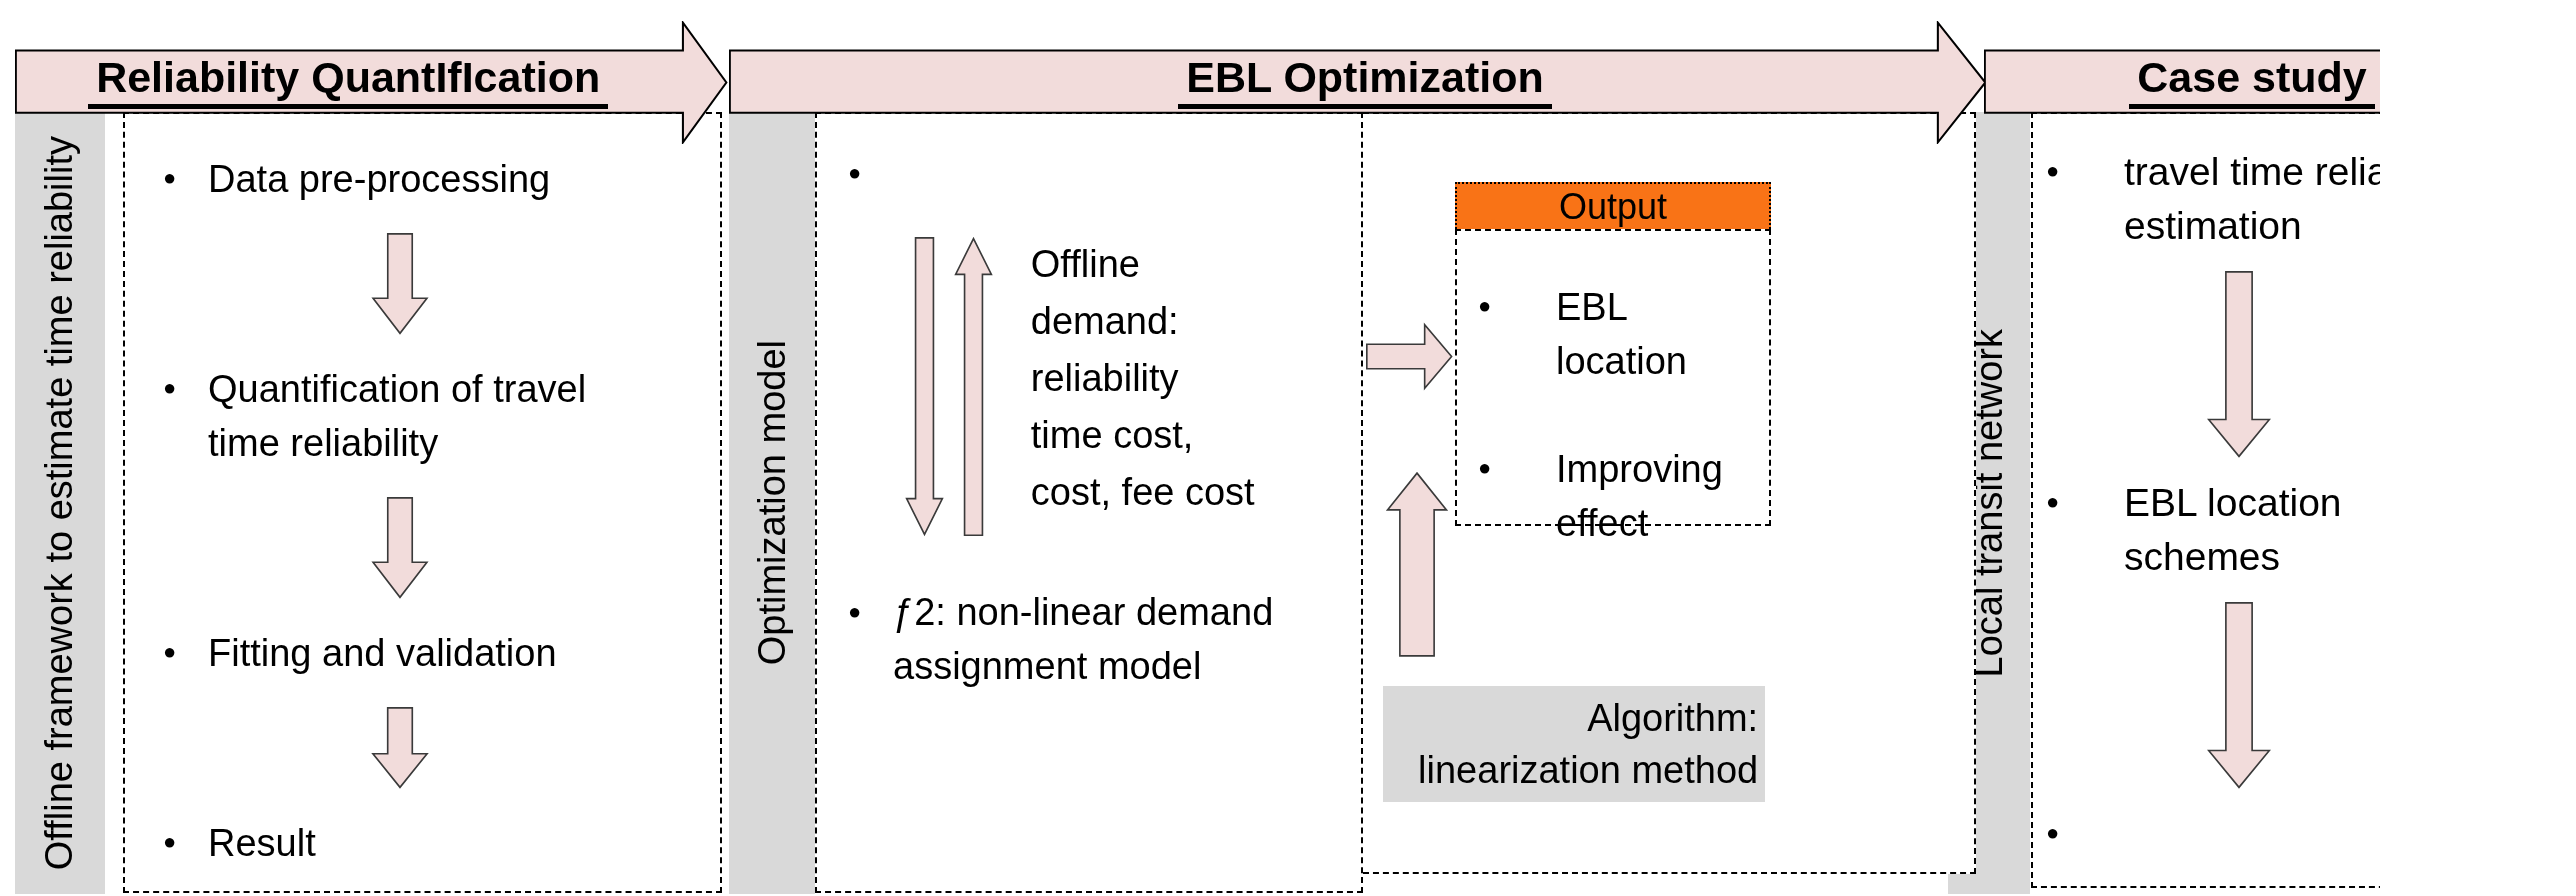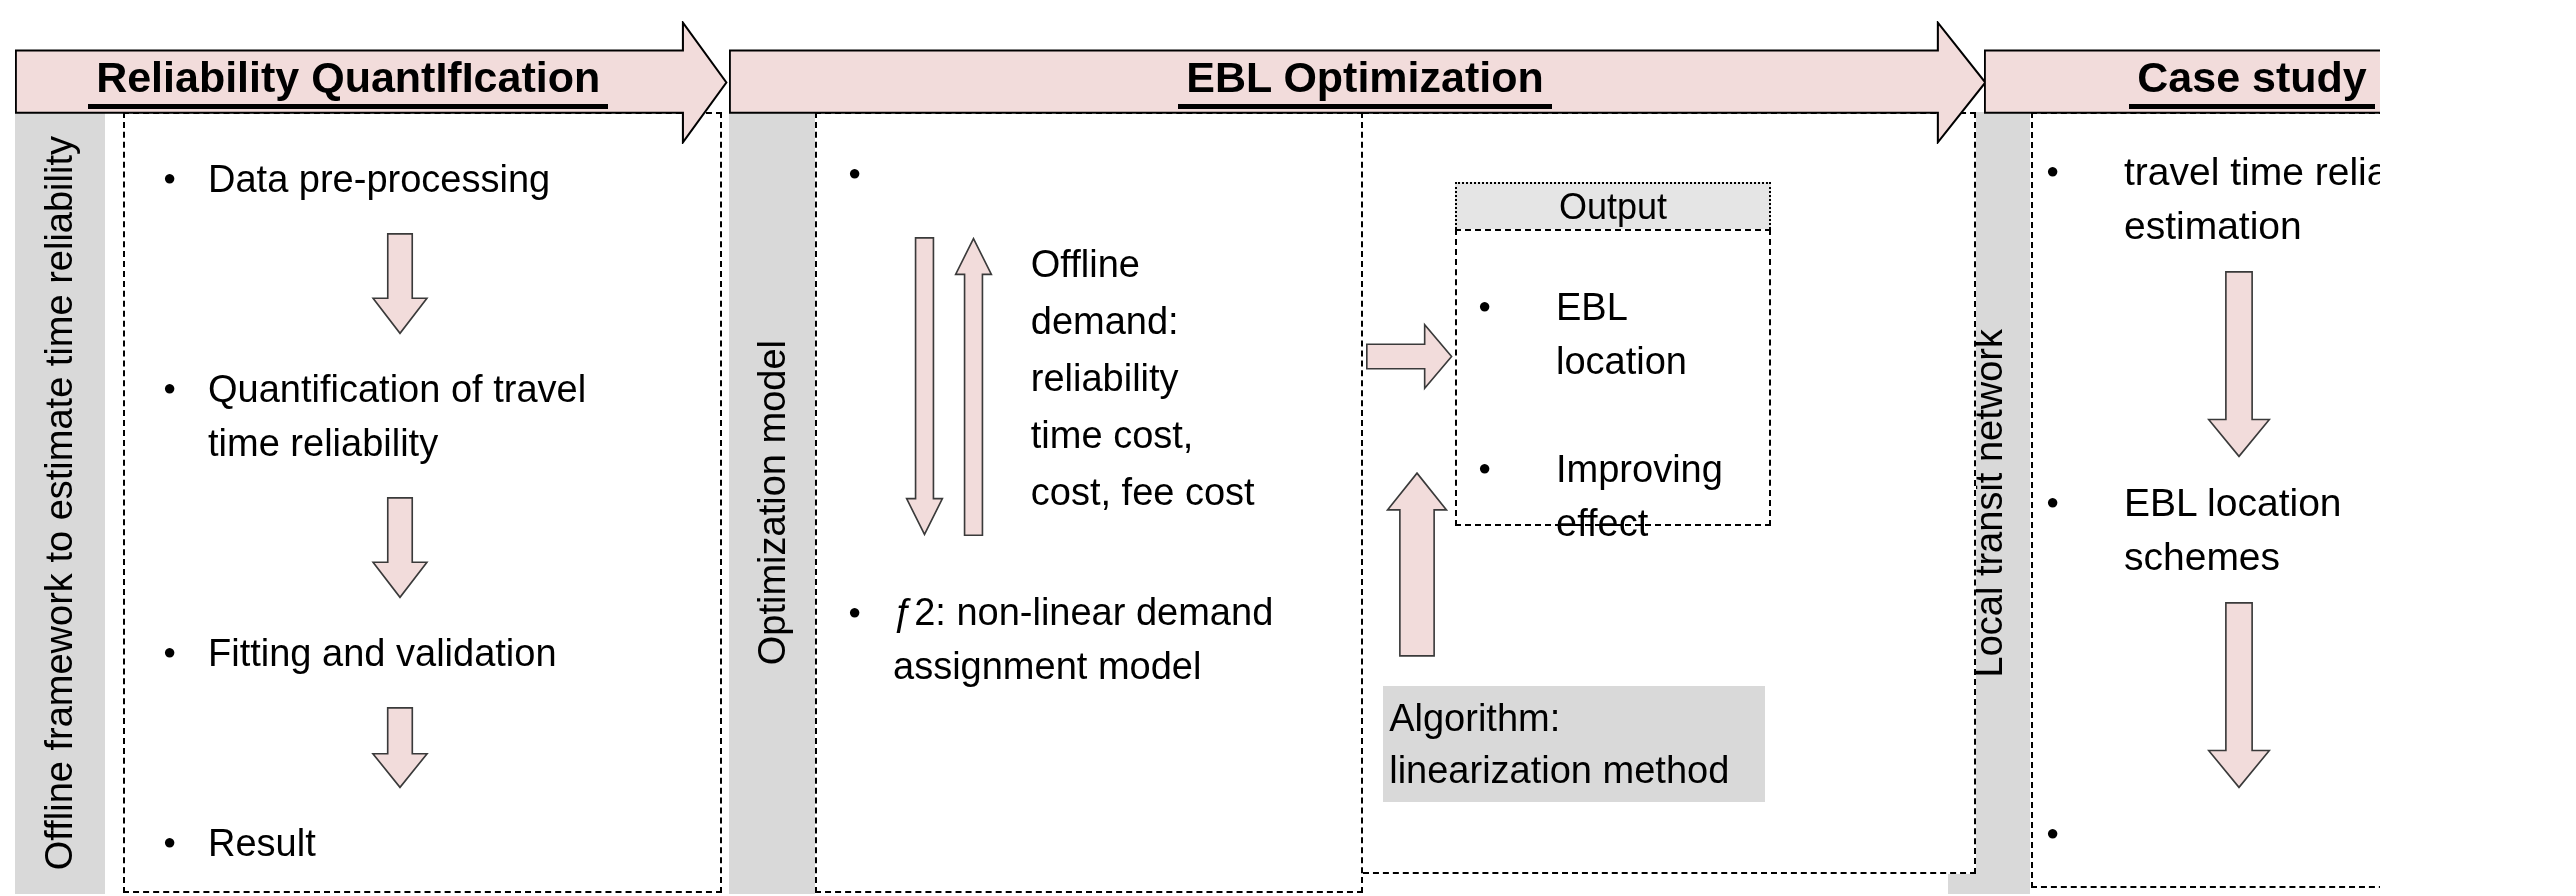--- a/index.html
+++ b/index.html
@@ -34,31 +34,31 @@
   #box1{left:123px;top:112px;width:599px;height:781px;display:flex;flex-direction:column;justify-content:space-between;padding:38px 9.8px 21px 38px;}
   #box1 .flow-arrow{align-self:center;transform:translateX(-37px);}
   
   #box2l{left:815px;top:112px;width:548px;height:781px;padding:33px 8.2px 0 31px;}
   .midrow{display:flex;margin:44px 0 0 57px;}
   .pair{display:flex;gap:9.8px;}
   .dyn{margin-left:38px;font-size:38px;line-height:57px;}
   
   #box2r{left:1363px;top:112px;width:613px;height:762px;border-left:none;}
   .outheader{
-    position:absolute;left:92px;top:68px;width:316px;height:47px;background:#e5e5e5;
+    position:absolute;left:92px;top:68px;width:316px;height:47px;background:#f97316;
     border:2.5px dotted #000;border-bottom:none;box-sizing:border-box;
     display:flex;align-items:center;justify-content:center;font-size:36px;
   }
   .obox{
     position:absolute;left:92px;top:115px;width:316px;height:297px;border:2.5px dashed #000;box-sizing:border-box;
     display:flex;flex-direction:column;gap:54px;padding:49px 4.9px 8.2px 21px;
   }
   .algo{
     position:absolute;left:19.7px;top:572px;width:382px;height:116px;background:#d9d9d9;
-    display:flex;align-items:center;justify-content:center;text-align:left;
+    display:flex;align-items:center;justify-content:center;text-align:right;
   }
   .algo-text{font-size:38px;line-height:52px;width:369px;}
   .arr-right{position:absolute;left:3.3px;top:205px;}
   .arr-upmed{position:absolute;left:23px;top:357px;}
   
   #box3{left:2031px;top:112px;width:493px;height:776px;display:flex;flex-direction:column;justify-content:space-between;padding:31px 0 34px 13px;}
   #box3 .li-text{font-size:39px;}
   #box3 .flow-arrow{align-self:center;transform:translateX(-45px);}
   
   .mw500{max-width:410px;} .mw470{max-width:385px;} .mw330{max-width:270px;} .mw285{max-width:233px;}

